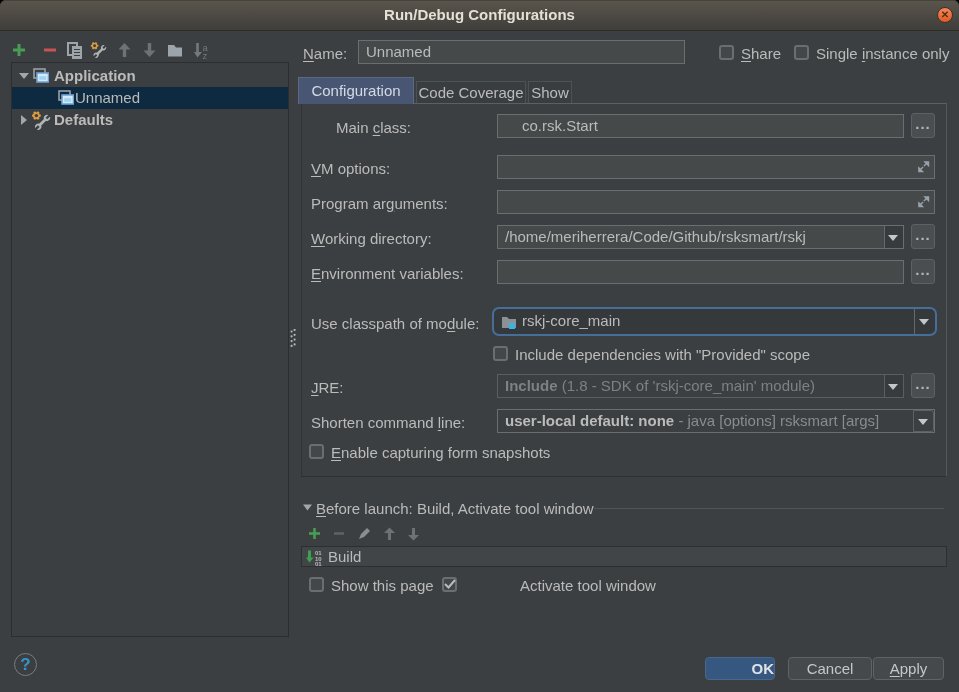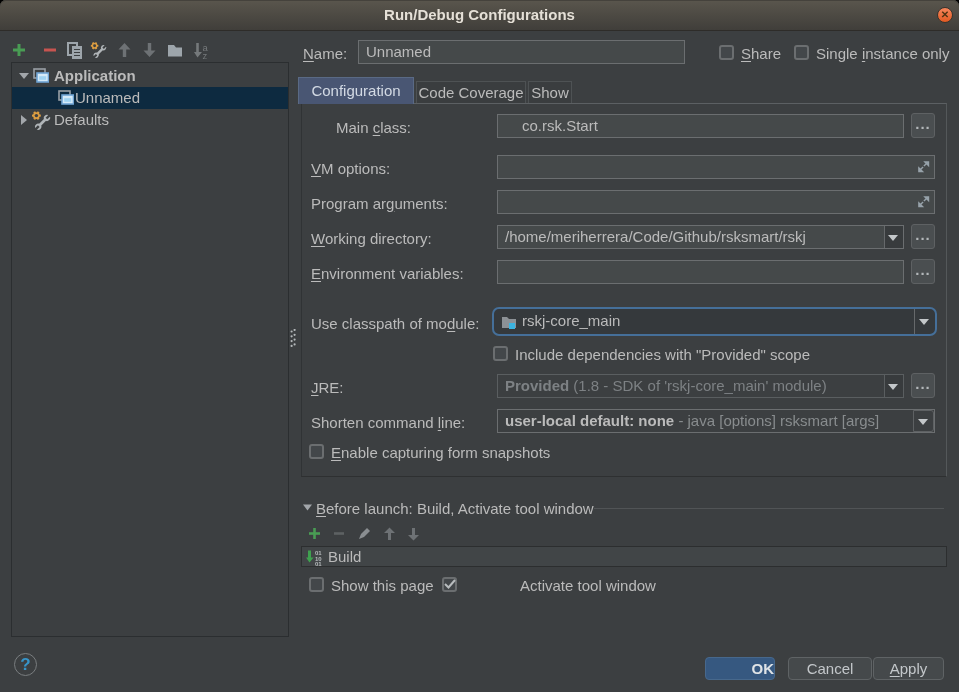--- a/index.html
+++ b/index.html
@@ -113,21 +113,21 @@
       </svg>
       <span class="abs" style="left:63px;">Unnamed</span>
     </div>
     <div class="treerow" style="top:46px;">
       <svg class="abs" style="left:8px;top:6px" width="8" height="10">
           <path d="M1 0 L7 5 L1 10 Z" fill="#a2a6aa"></path>
         </svg>
       <svg class="abs" style="left:19px;top:1px" width="22" height="20" viewBox="0 0 22 20">
           <use href="#wrench"></use>
         </svg>
-      <span class="abs" style="left:42px; font-weight:normal;">Defaults</span>
+      <span class="abs" style="left:42px; font-weight:bold;">Defaults</span>
     </div>
   </div>
 
   <svg class="abs" style="left:290px; top:329px" width="7" height="19">
       <g fill="#b4b8ba">
         <circle cx="1.6" cy="2.5" r="1.1"></circle>
         <circle cx="1.6" cy="7.3" r="1.1"></circle>
         <circle cx="1.6" cy="12.1" r="1.1"></circle>
         <circle cx="1.6" cy="16.9" r="1.1"></circle>
         <circle cx="4.6" cy="1" r="1.1"></circle>
@@ -194,21 +194,21 @@
     </svg>
     <span class="abs" style="left:28px; top:3px;">rskj-core_main</span>
     <div class="abs" style="right:0; top:0; bottom:0; width:21px; border-left:1px solid #66696b;"></div>
     <div class="abs" style="right:6px; top:10px; width:0; height:0; border-left:5px solid transparent; border-right:5px solid transparent; border-top:6px solid #c3c7c9;"></div>
   </div>
 
   <div class="cb" style="left:493px; top:346px;"></div>
   <div class="lbl" style="left:515px; top:346px;">Include dependencies with "Provided" scope</div>
 
   <div class="lbl" style="left:311px; top:379px;"><u>J</u>RE:</div>
-  <div class="combo" style="left:497px; top:374px; width:407px; color:#7d8184; background:#3c3f41; border-color:#5a5e60;"><b>Provided</b> (1.8 - SDK of 'rskj-core_main' module)
+  <div class="combo" style="left:497px; top:374px; width:407px; color:#7d8184; background:#3c3f41; border-color:#5a5e60;"><b>Include</b> (1.8 - SDK of 'rskj-core_main' module)
     <div class="arrowbox" style="border-color:#5a5e60;"></div><div class="tri"></div>
   </div>
   <div class="dots" style="left:911px; top:373px;">...</div>
 
   <div class="lbl" style="left:311px; top:414px;">Shorten command <u>l</u>ine:</div>
   <div class="combo combo-flat" style="left:497px; top:409px; width:438px;"><b>user-local default: none</b> <span style="color:#888c8e;">- java [options] rsksmart [args]</span>
     <div class="arrowbox"></div><div class="tri"></div>
   </div>
 
   <div class="cb" style="left:309px; top:444px;"></div>

